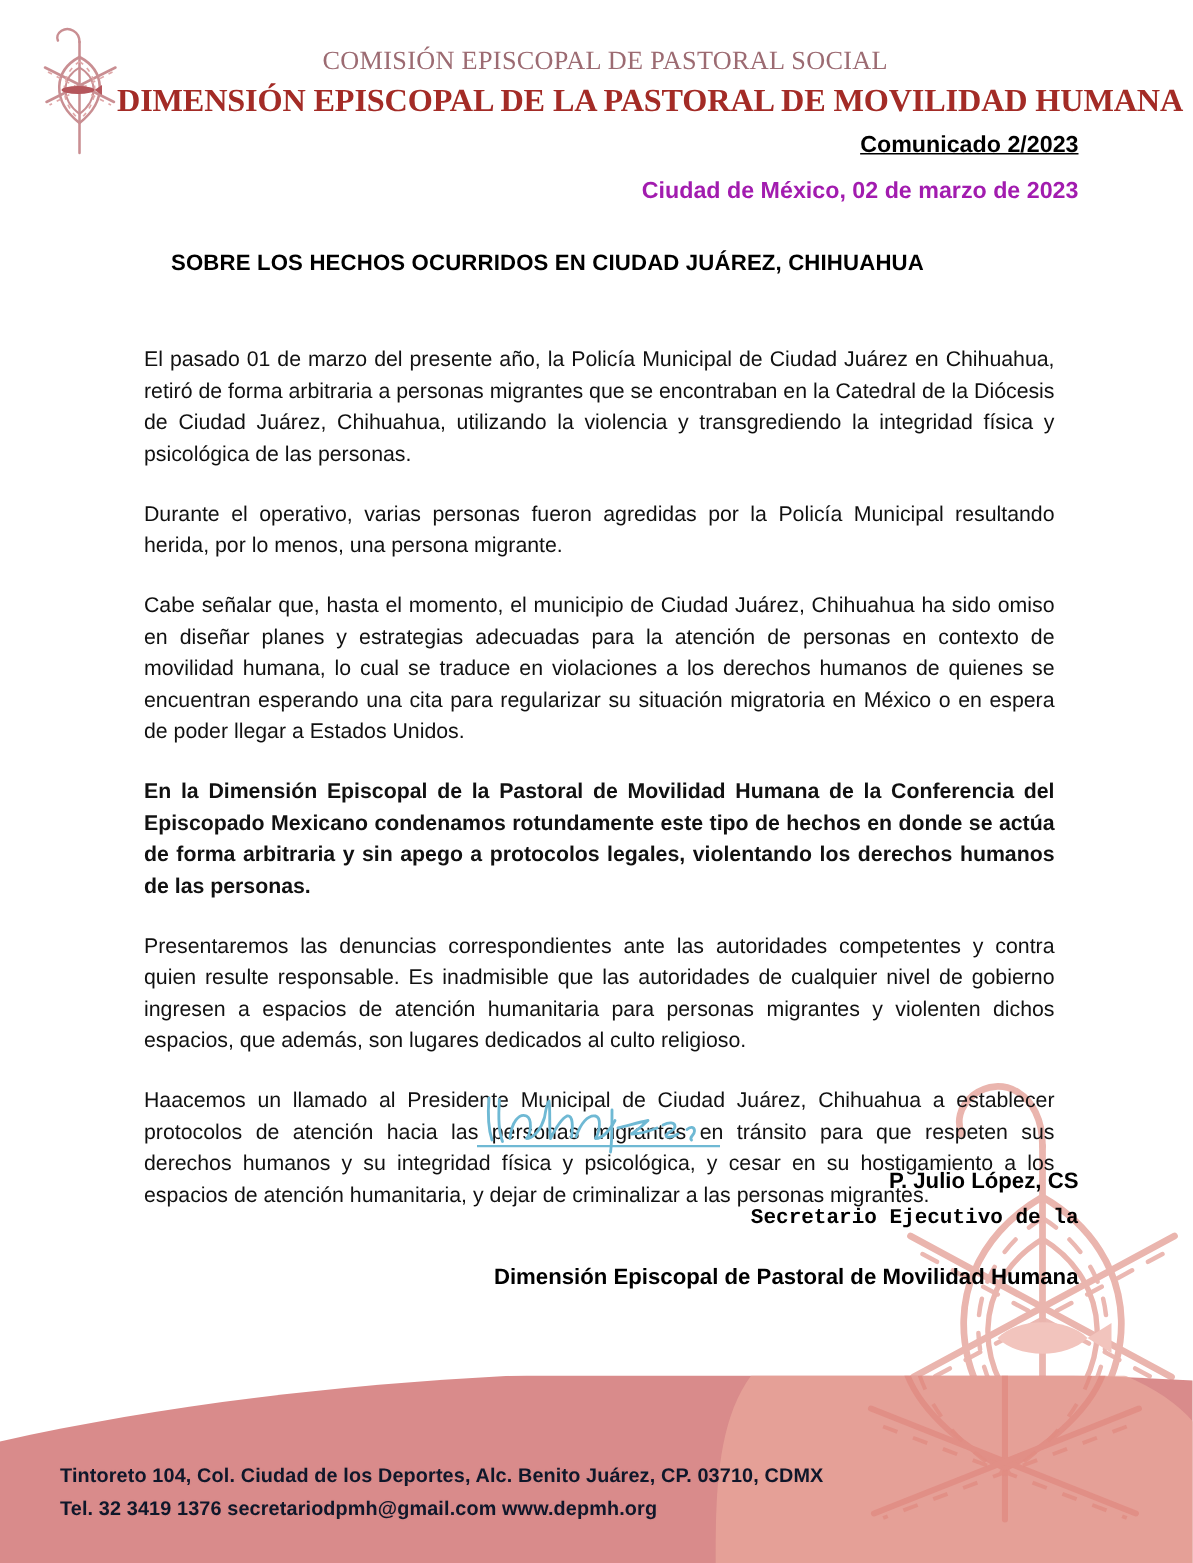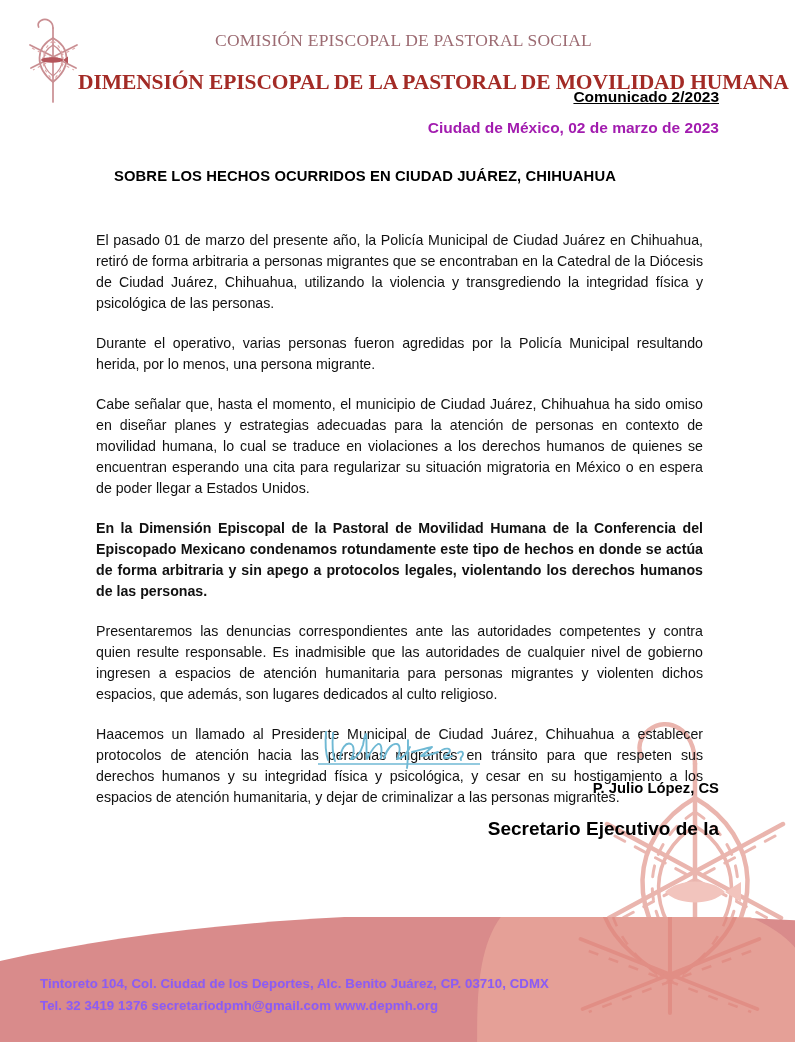--- a/index.html
+++ b/index.html
@@ -61,21 +61,21 @@
     line-height: 1.25;
   }
   .brand-line-2 {
     font-family: "Liberation Serif", serif;
     font-size: 21.5px;
     font-weight: bold;
     letter-spacing: -0.1px;
     color: #a32b26;
     white-space: nowrap;
     line-height: 1.25;
-    margin-top: 17px;
+    margin-top: 2px;
   }
   .comunicado {
     position: absolute;
     right: 88px;
     top: 88px;
     font-size: 15.5px;
     font-weight: bold;
     color: #000;
     text-decoration: underline;
   }
@@ -132,24 +132,25 @@
     width: 200px;
     height: 52px;
   }
   .sign-name {
     font-size: 14.8px;
     font-weight: bold;
     color: #000;
     margin-top: 2px;
   }
   .sign-role {
-    font-size: 19px;
-    font-weight: bold;
-    color: #000;
-    margin-top: 22px;
+    font-size: 14px;
+    font-weight: bold;
+    color: #000;
+    margin-top: 8px;
+    font-family: Liberation Mono, monospace;
   }
   .sign-org {
     font-size: 14.8px;
     font-weight: bold;
     color: #000;
     margin-top: 24px;
   }
 
   
   .footer {
@@ -163,21 +164,21 @@
     position: absolute;
     inset: 0;
     width: 100%;
     height: 100%;
   }
   .footer-text {
     position: absolute;
     left: 40px;
     bottom: 26px;
     z-index: 5;
-    color: #8b5cf6;
+    color: #0f172a;
     font-size: 13.2px;
     font-weight: bold;
     line-height: 1.62;
     letter-spacing: 0.1px;
     text-shadow: 0 0 1px rgba(190,110,110,.25);
   }
   .footer-text div { white-space: nowrap; }
 </style>
 </head>
 <body>
@@ -270,20 +271,21 @@
         <path d="M76 32 C79 23, 84 17, 89 18 C93 19, 92 28, 89 33 C94 33, 99 27, 102 21"></path>
         <path d="M100 14 C100 26, 100 36, 99 42"></path>
         <path d="M104 26 C112 24, 119 22, 124 21 C120 25, 116 28, 113 30 C118 30, 125 28, 130 26"></path>
         <path d="M134 24 C138 22, 142 22, 142 25 C142 28, 136 29, 136 31 C136 33, 141 32, 144 30"></path>
         <path d="M150 27 C152 25, 155 25, 155 28 C155 31, 151 32, 153 34"></path>
       </g>
       <path d="M10 38 L172 38" fill="none" stroke="#6fb9d4" stroke-width="1.5"></path>
     </svg>
     <div class="sign-name">P. Julio López, CS</div>
     <div class="sign-role">Secretario Ejecutivo de la</div>
+    <div class="sign-org">Dimensión Episcopal de Pastoral de Movilidad Humana</div>
   </div>
 
   <div class="footer">
     <svg class="footer-svg" viewBox="0 0 795 125" preserveAspectRatio="none" aria-hidden="true">
       <path d="M0 44 C210 -4, 470 -14, 795 4 L795 125 L0 125 Z" fill="#d98b8b"></path>
       <path d="M560 -30 C700 -30, 795 10, 795 60 L795 125 L470 125 C470 60, 470 -30, 560 -30 Z" fill="#e8a79b" opacity="0.75"></path>
     </svg>
     <svg class="footer-svg" viewBox="0 0 795 125" preserveAspectRatio="none" aria-hidden="true">
       <g fill="none" stroke="#e18c83" stroke-width="4" stroke-linecap="round" opacity="0.85">
         <path d="M660 0 L660 96"></path>

